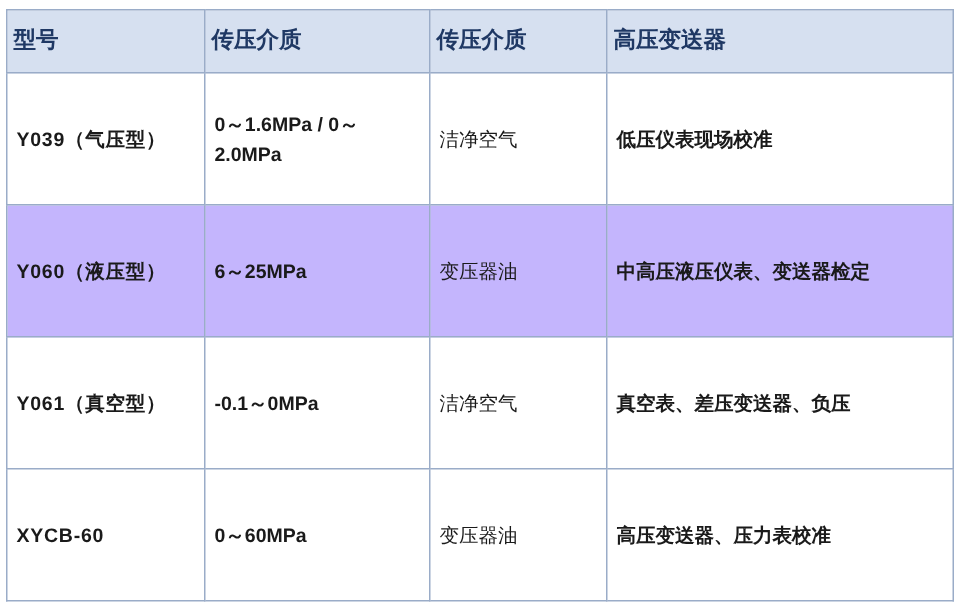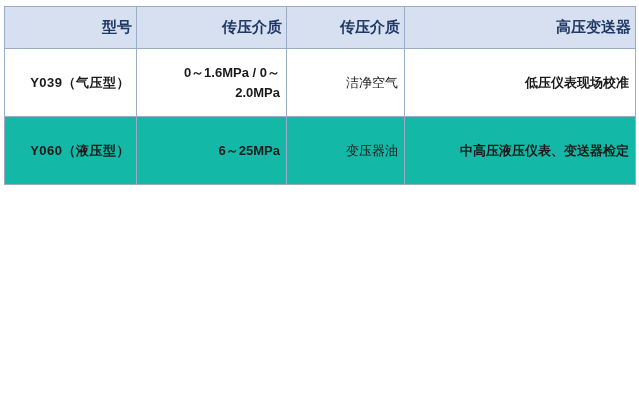--- a/index.html
+++ b/index.html
@@ -25,40 +25,40 @@
     table-layout: fixed;
   }
   table.spec-table col.c0 { width: 132px; }
   table.spec-table col.c1 { width: 150px; }
   table.spec-table col.c2 { width: 118px; }
   table.spec-table col.c3 { width: 231px; }
 
   table.spec-table th,
   table.spec-table td {
     border: 1px solid #9aacc8;
-    text-align: right;
+    text-align: left;
     vertical-align: middle;
     color: #1a1a1a;
     font-size: 13px;
     line-height: 1.5;
     padding: 4px 6px;
     box-sizing: border-box;
   }
   table.spec-table thead th {
     background: #d6e0f0;
     color: #1f3864;
     font-weight: bold;
     font-size: 15px;
     height: 42px;
     padding: 6px 4px;
   }
-  table.spec-table tbody tr { height: 68px; }
+  table.spec-table tbody tr { height: 88px; }
   table.spec-table tbody tr.alt td { background: #eef2f9; }
   table.spec-table tbody tr td { background: #ffffff; }
-  table.spec-table tbody tr.alt td { background: #14b8a6; }
+  table.spec-table tbody tr.alt td { background: #c4b5fd; }
 
   td.model {
     font-weight: bold;
     font-size: 14px;
     letter-spacing: 0.5px;
   }
   td.range {
     font-size: 13px;
     font-weight: bold;
   }
@@ -95,15 +95,27 @@
         <td class="range">0～1.6MPa / 0～2.0MPa</td>
         <td class="media">洁净空气</td>
         <td class="scene">低压仪表现场校准</td>
       </tr>
       <tr class="alt">
         <td class="model">Y060（液压型）</td>
         <td class="range">6～25MPa</td>
         <td class="media">变压器油</td>
         <td class="scene">中高压液压仪表、变送器检定</td>
       </tr>
+      <tr class="row">
+        <td class="model">Y061（真空型）</td>
+        <td class="range">-0.1～0MPa</td>
+        <td class="media">洁净空气</td>
+        <td class="scene">真空表、差压变送器、负压</td>
+      </tr>
+      <tr class="row">
+        <td class="model">XYCB-60</td>
+        <td class="range">0～60MPa</td>
+        <td class="media">变压器油</td>
+        <td class="scene">高压变送器、压力表校准</td>
+      </tr>
     </tbody>
   </table>
 </div>
 
 </body></html>

